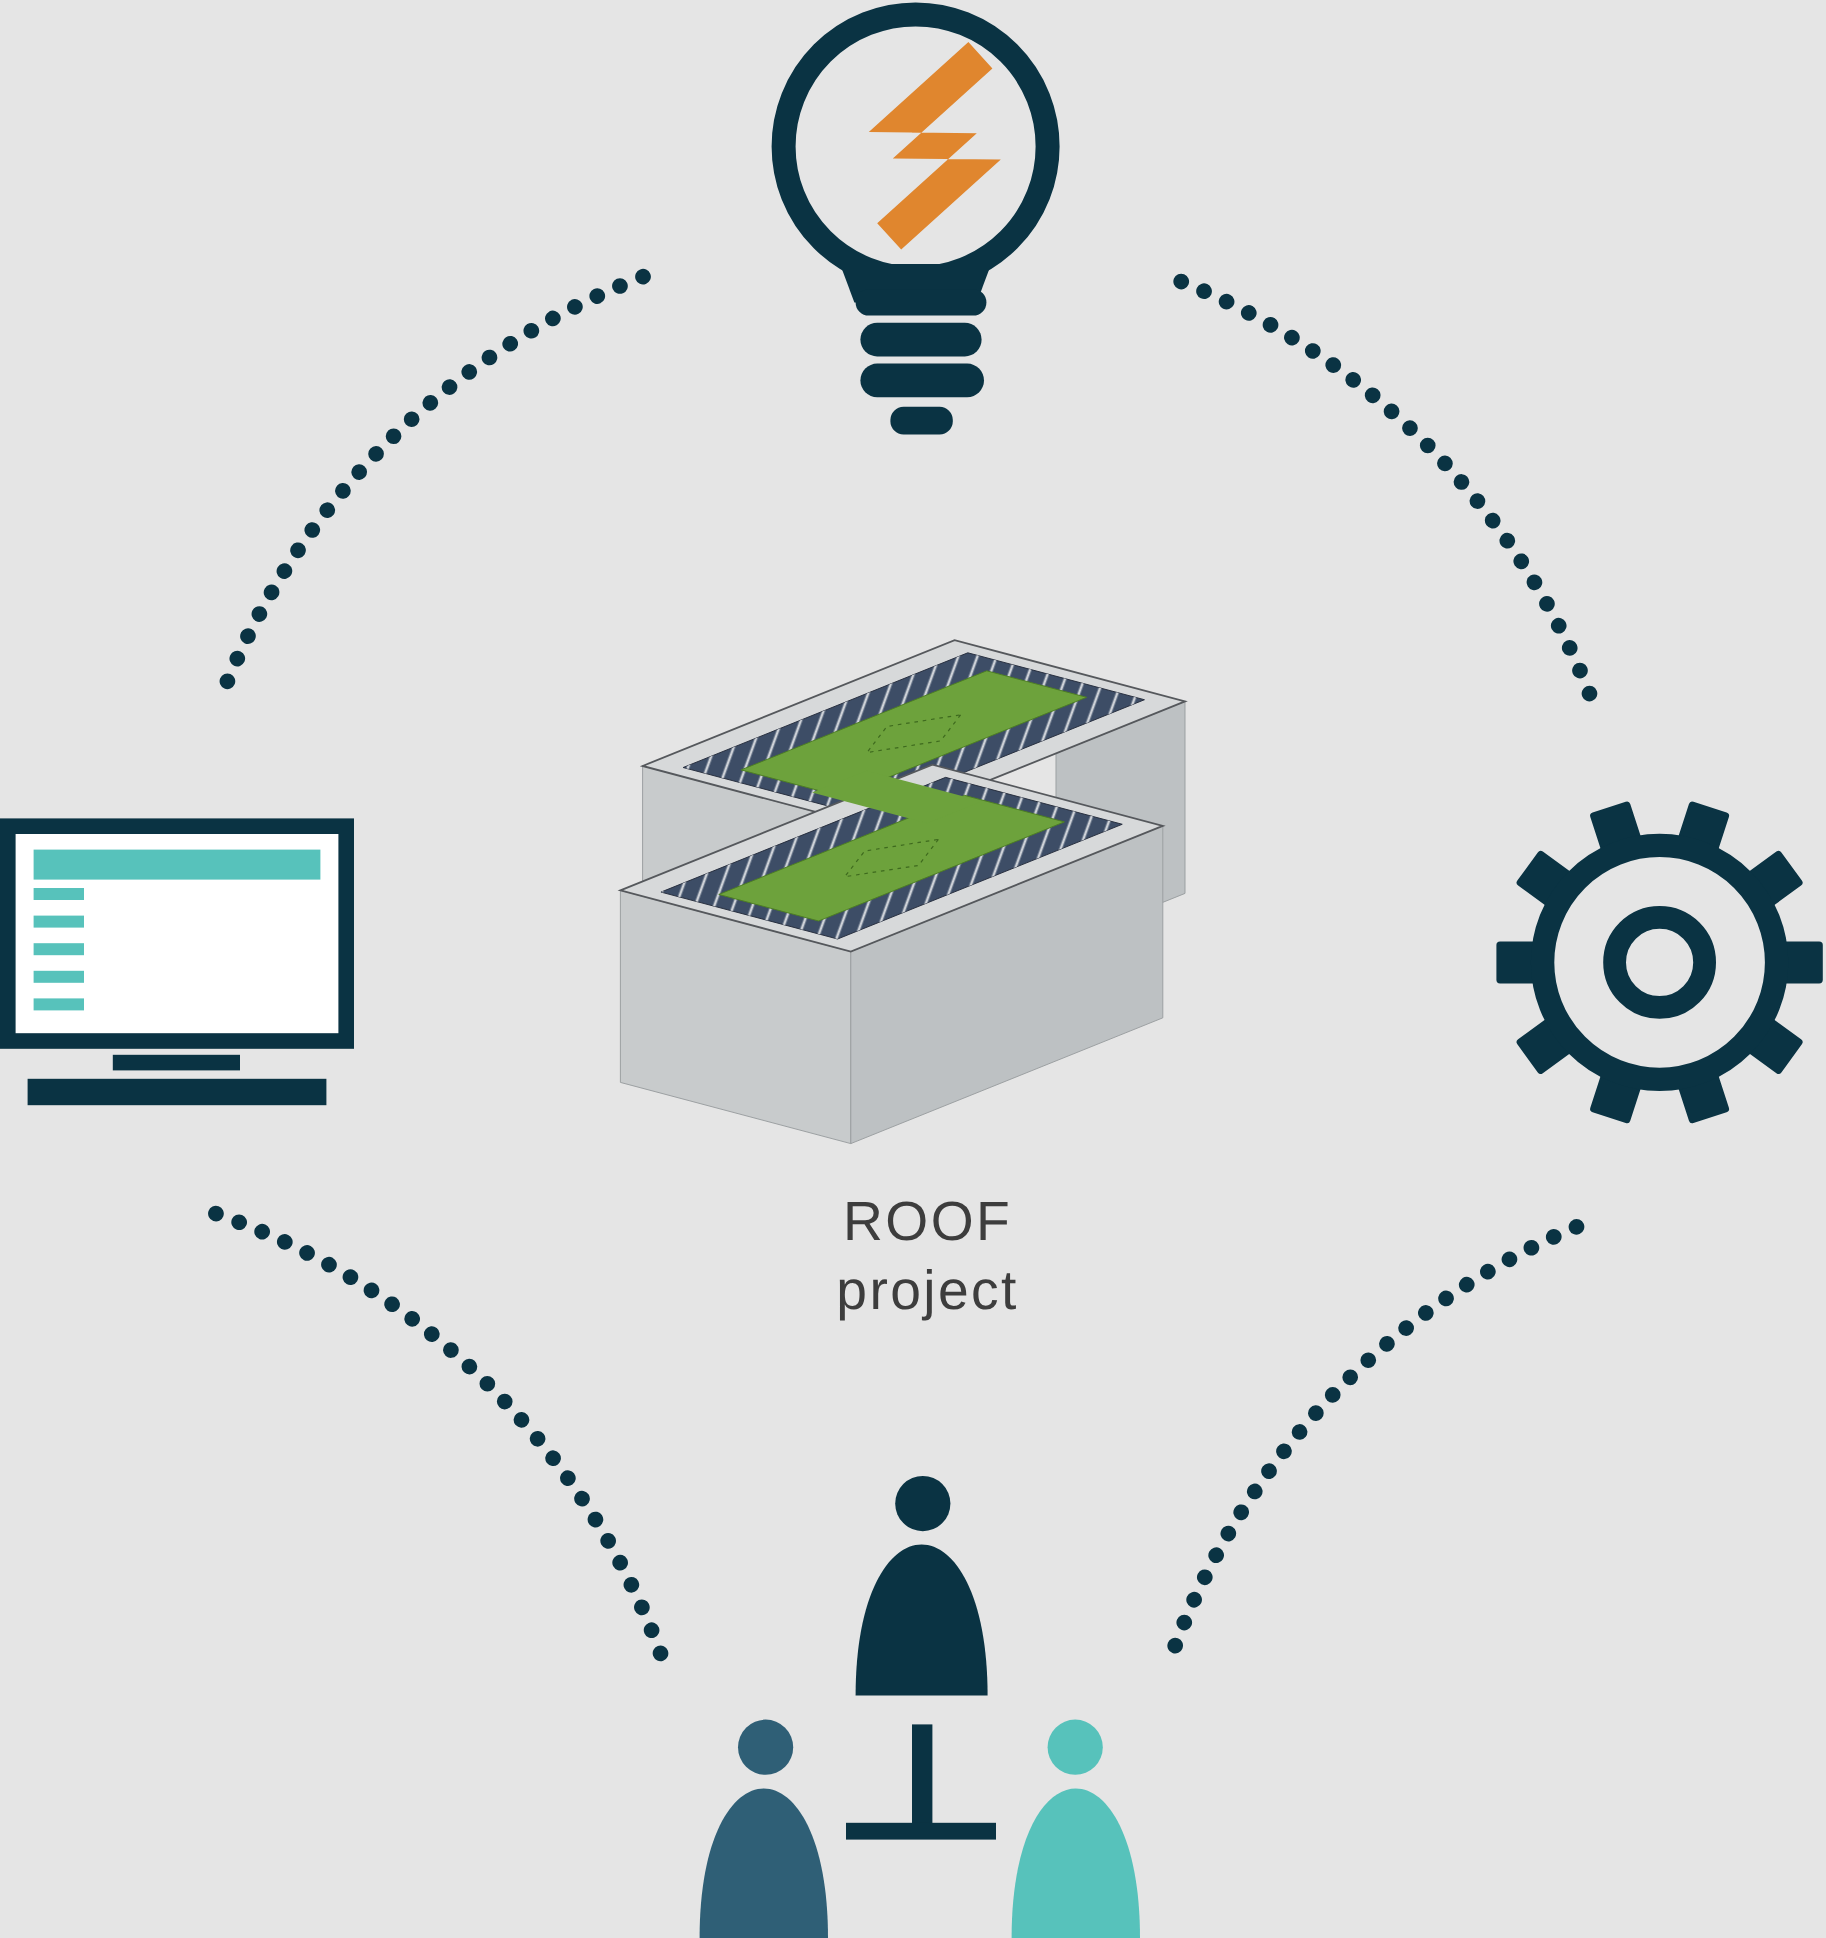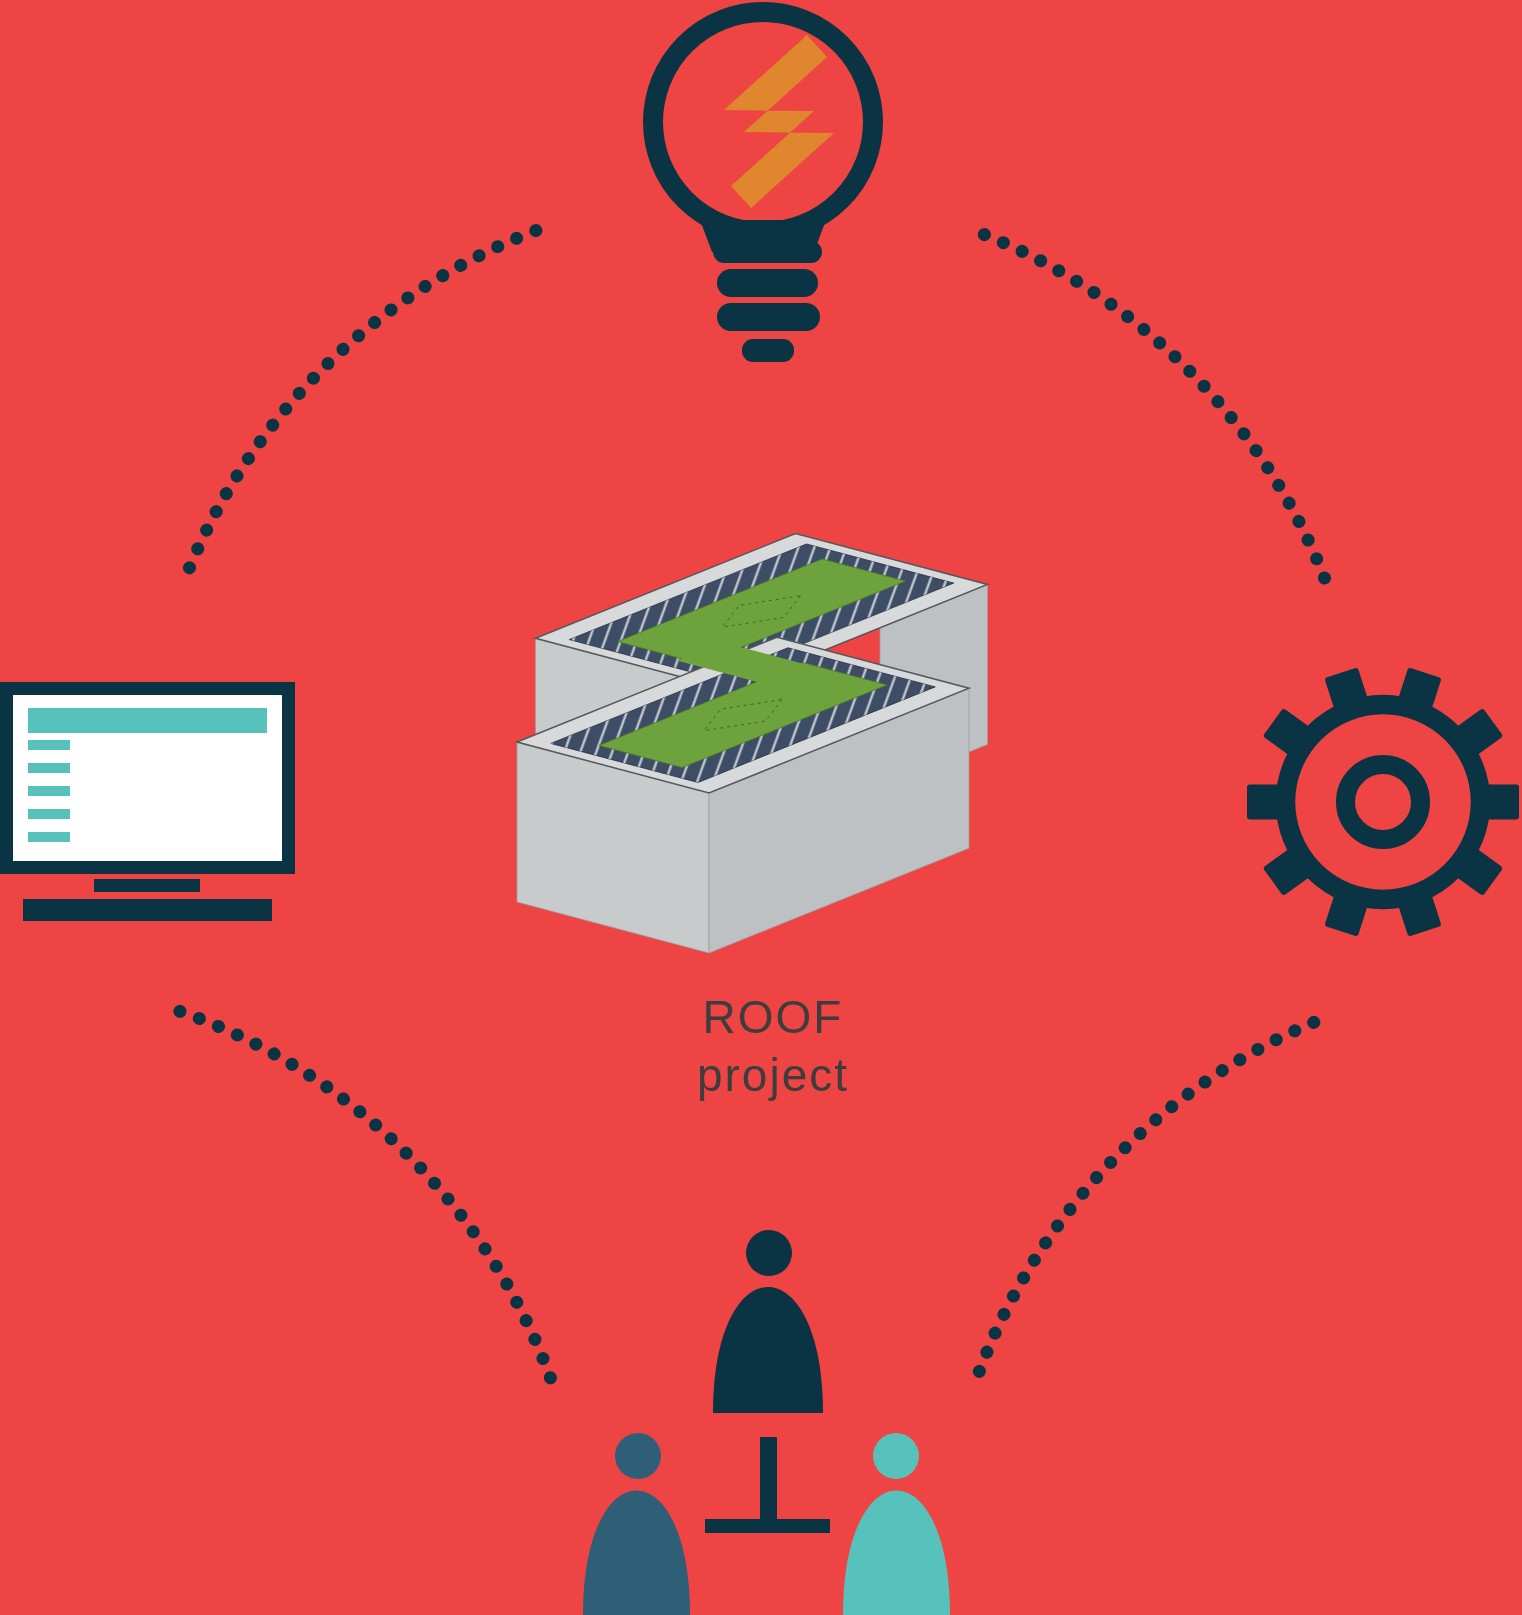--- a/index.html
+++ b/index.html
@@ -4,21 +4,21 @@
 <style>
   html, body {
     margin: 0;
     padding: 0;
     background: #ffffff;
   }
   .stage {
     position: relative;
     width: 1522px;
     height: 1615px;
-    background: #ef4444;
+    background: #e5e5e5;
     overflow: hidden;
     font-family: "Liberation Sans", sans-serif;
   }
   svg.canvas {
     position: absolute;
     left: 0;
     top: 0;
   }
   text.title-line {
     text-anchor: middle;

